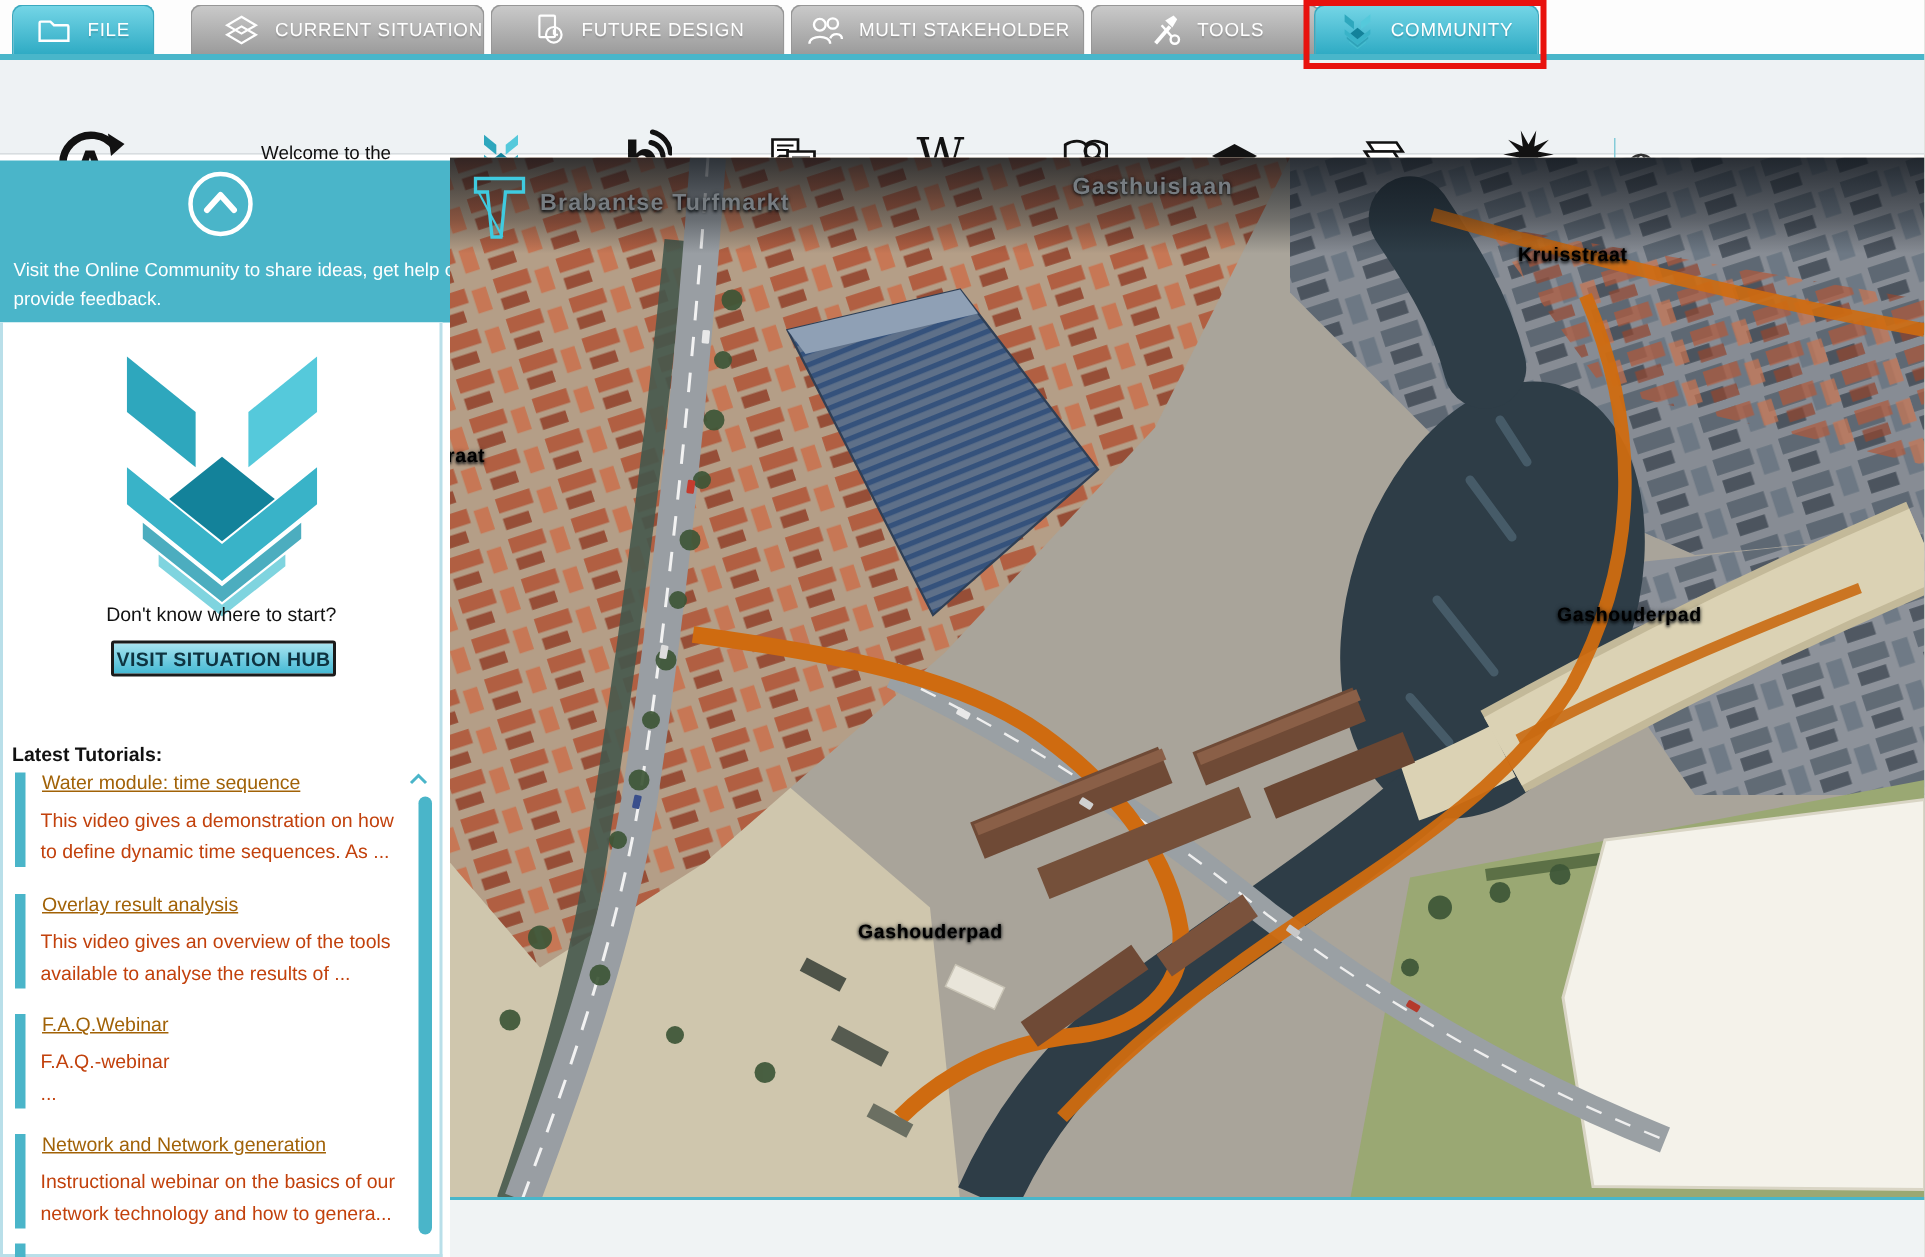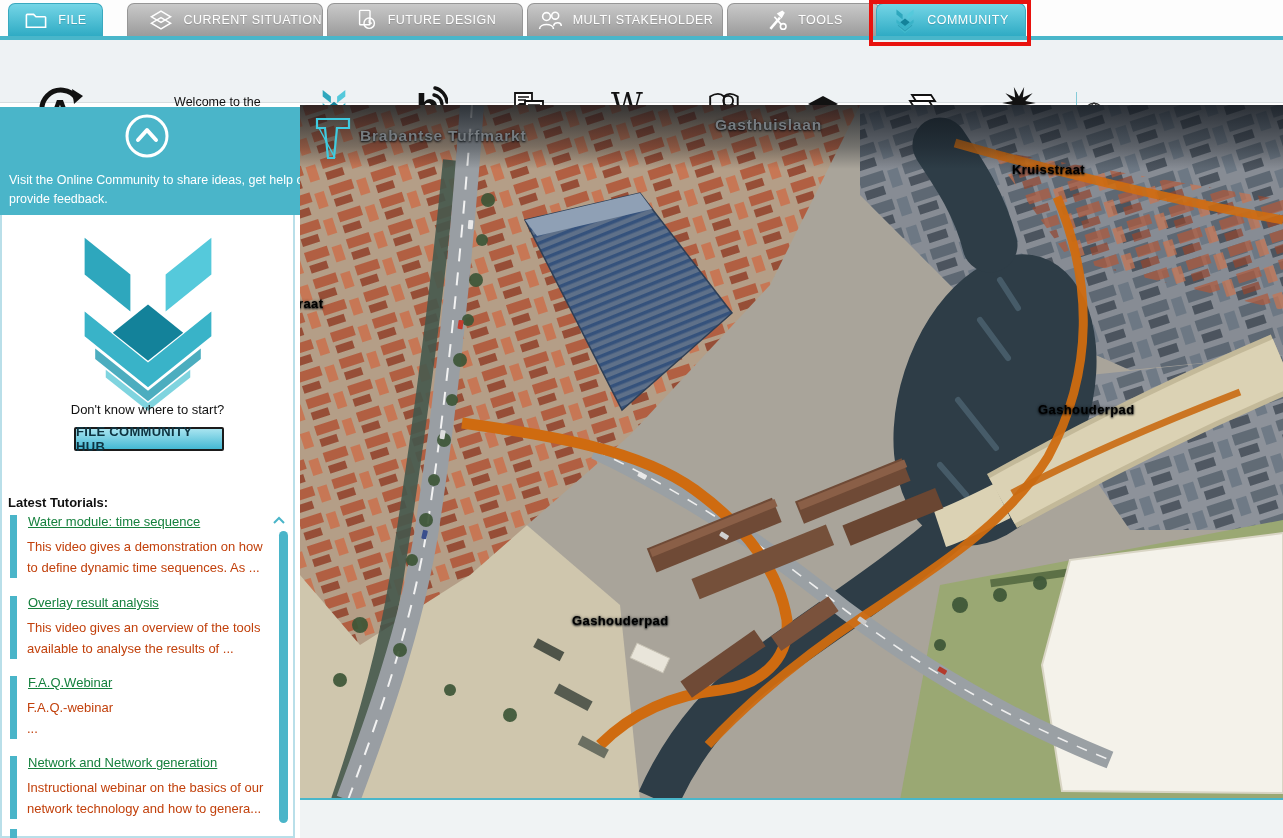--- a/index.html
+++ b/index.html
@@ -42,21 +42,21 @@
        border:2px solid #b9dfe9;border-top:none;box-sizing:border-box;}
   .sb-logo{position:absolute;left:60px;top:120px;}
   .sb-prompt{position:absolute;left:0;top:295px;width:295px;text-align:center;font-size:13px;color:#111;}
   .hub-btn{position:absolute;left:74px;top:320px;width:150px;height:24px;
        background:linear-gradient(#a8e4f0,#44b9d4);border:2px solid #1b1b1b;border-radius:2px;
        color:#0e3340;font-weight:bold;font-size:13px;letter-spacing:.3px;
        display:flex;align-items:center;justify-content:center;cursor:pointer;box-sizing:border-box;}
   .tut-heading{position:absolute;left:8px;top:388px;font-size:13px;font-weight:bold;color:#111;}
   .tut{position:absolute;left:10px;width:262px;}
   .tut .bar{position:absolute;left:0;top:1px;bottom:0;width:7px;background:#4ab5c9;}
-  .tut .ttl{margin-left:18px;font-size:13px;color:#15803d;text-decoration:underline;cursor:pointer;}
+  .tut .ttl{margin-left:18px;font-size:13px;color:#a16207;text-decoration:underline;cursor:pointer;}
   .tut .dsc{margin-left:17px;margin-top:7px;font-size:13px;color:#c2410c;line-height:21px;white-space:pre-line;}
   .tut-partial{position:absolute;left:10px;top:722px;width:7px;height:9px;background:#4ab5c9;}
   .sb-scroll-up{position:absolute;left:272px;top:404px;cursor:pointer;}
   .sb-thumb{position:absolute;left:279px;top:424px;width:9px;height:292px;border-radius:5px;background:#4ab5c9;cursor:grab;}
 
   
   .map{position:absolute;left:300px;top:105px;width:983px;height:695px;overflow:hidden;background:#a9a49a;cursor:grab;}
   .map svg.art{position:absolute;left:0;top:0;}
   .map-bottomline{position:absolute;left:0;bottom:0;width:100%;height:2px;background:#49b6ca;z-index:5;}
   .funnel{position:absolute;left:15px;top:12px;z-index:4;cursor:pointer;}
@@ -258,21 +258,21 @@
     </div>
 
     <div class="sb-panel"></div>
 
     <span class="sb-logo">
       <svg width="176" height="185" viewBox="0 0 200 210">
           <use href="#tyg"></use>
         </svg>
     </span>
     <div class="sb-prompt">Don't know where to start?</div>
-    <div class="hub-btn">FILE COMMUNITY HUB</div>
+    <div class="hub-btn">VISIT SITUATION HUB</div>
     <div class="tut-heading">Latest Tutorials:</div>
 
     <div class="tut" style="top:407px;">
       <span class="bar"></span>
       <div class="ttl">Water module: time sequence</div>
       <div class="dsc">This video gives a demonstration on how
 to define dynamic time sequences. As ...</div>
     </div>
     <div class="tut" style="top:568px;">
       <span class="bar"></span>

